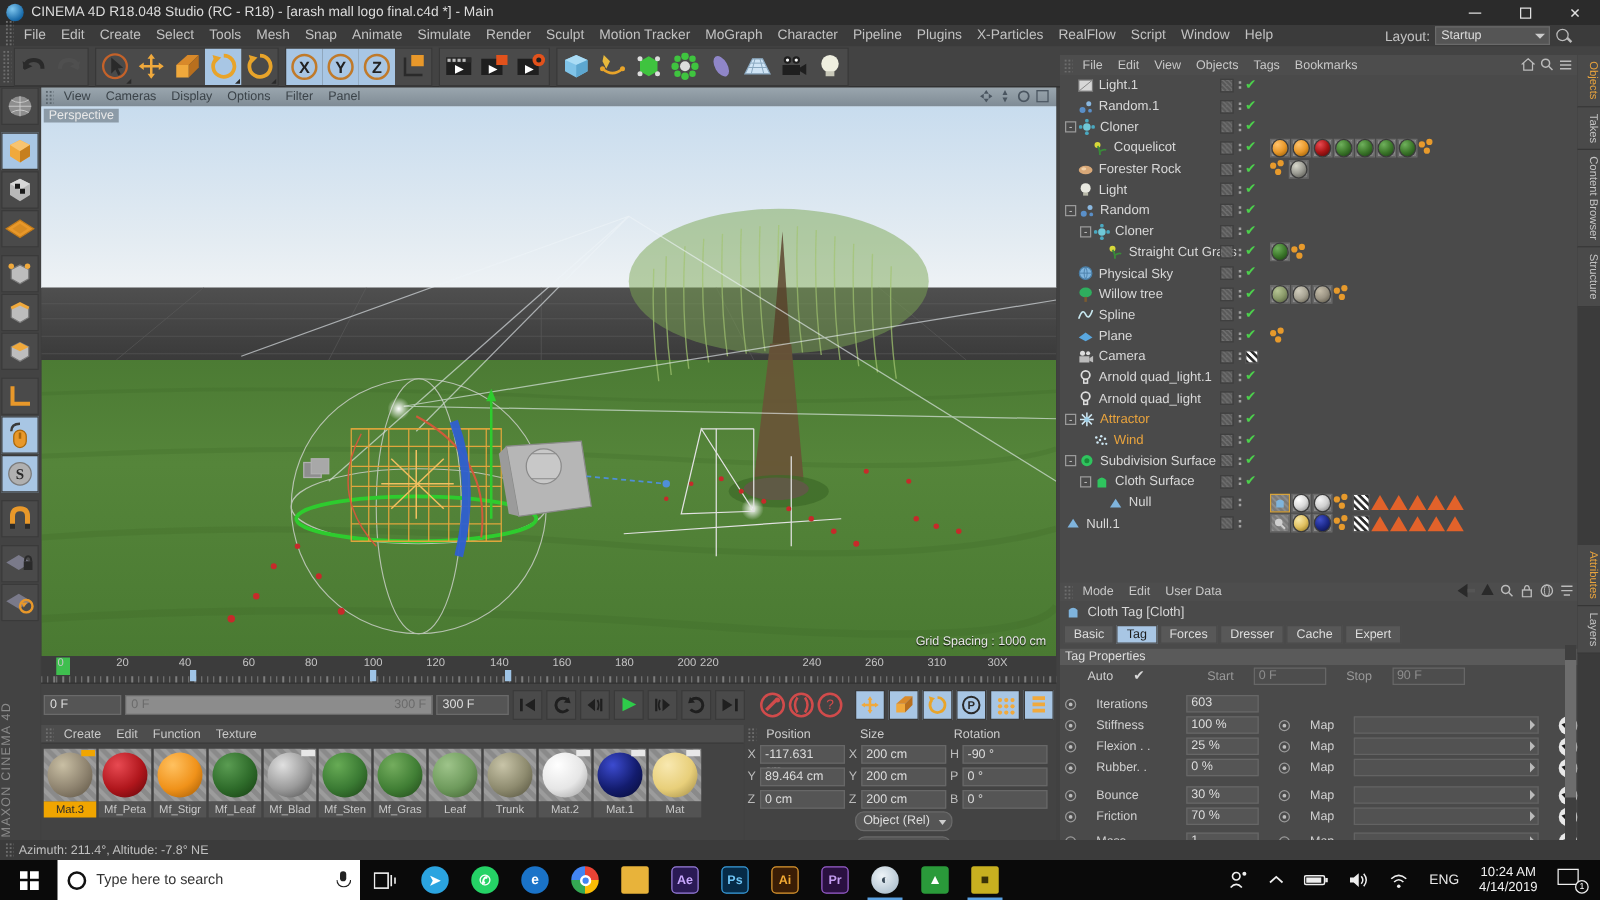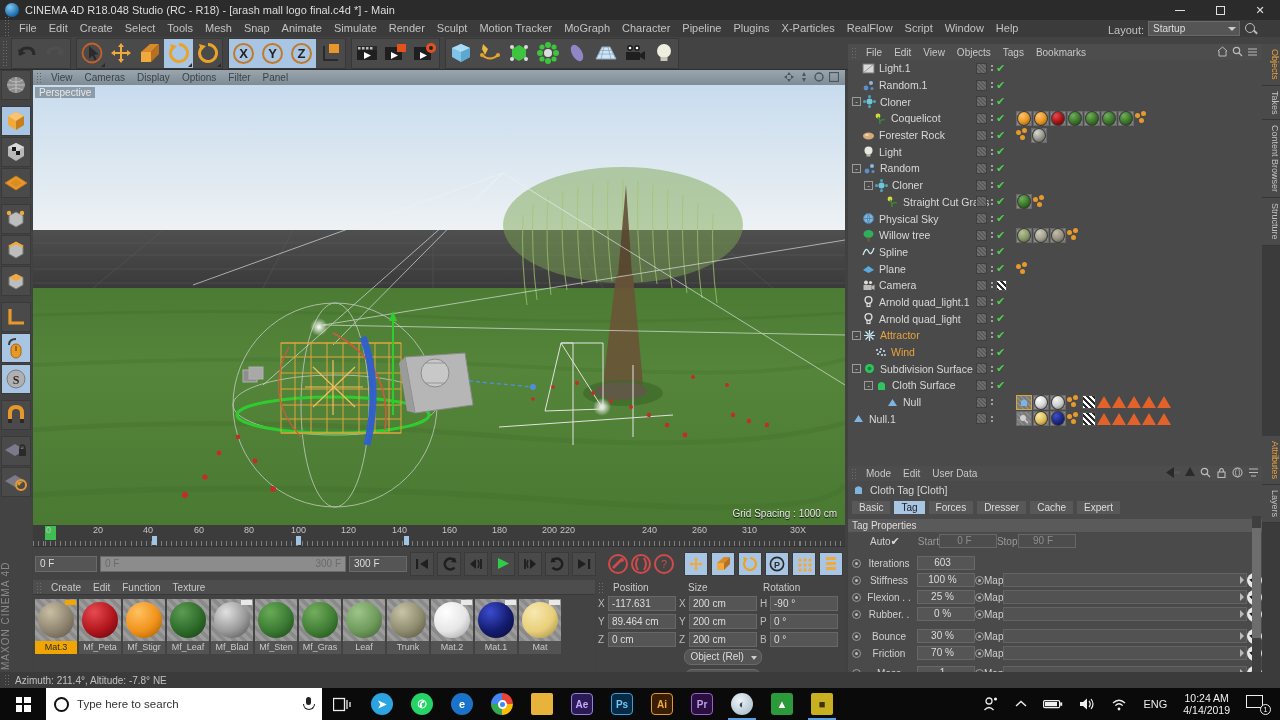--- a/index.html
+++ b/index.html
@@ -193,21 +193,21 @@
   
   .attrmgr { position: absolute; top: 466px; left: 848px; width: 414px; height: 214px; background: #4a4a4a; }
   .am-bar { height: 15px; background: #4d4d4d; display:flex; align-items:center; padding-left:3px; position:relative; }
   .am-bar .am { font-size:10px; color:#c8c8c8; padding: 0 6px; }
   .am-bar-icons { position:absolute; right:3px; top:1px; display:flex; gap:5px; align-items:center; }
   .am-title { height: 17px; display:flex; align-items:center; gap:5px; padding-left:4px; font-size:10.5px; color:#d6d6d6; }
   .am-tabs { display:flex; gap:2px; padding: 2px 0 2px 3px; }
   .am-tab { font-size:10px; color:#ddd; background:#585858; border:1px solid #4a4a4a; padding: 1px 7px; }
   .am-tab.sel { background:#a8c6e4; color:#1c1c1c; }
   .am-section { background: #5a5a5a; font-size:10px; color:#ddd; padding: 1px 0 1px 4px; margin-top:2px; }
-  .am-row { display:flex; align-items:center; height: 16px; gap:0; padding-left:4px; margin-top:1px; font-size:10px; color:#cfcfcf;text-align:center; }
+  .am-row { display:flex; align-items:center; height: 16px; gap:16px; padding-left:4px; margin-top:1px; font-size:10px; color:#cfcfcf; }
   .radio { width:9px; height:9px; border-radius:50%; border:1px solid #9a9a9a; flex:none; position:relative; }
   .radio:after { content:''; position:absolute; left:2px; top:2px; width:3px; height:3px; border-radius:50%; background:#bdbdbd; }
   .am-lbl { width: 56px; flex:none; }
   .afield { width:58px; height:14px; background:#555; border:1px solid #676767; color:#ddd;
     font-size:10px; line-height:12px; padding:0 10px 0 3px; position:relative; flex:none; }
   .afield.dim { color:#8d8d8d; background:#4d4d4d; }
   .mapfield { flex:1; height:14px; background:#525252; border:1px solid #636363; position:relative; }
   .mapfield .arrow { position:absolute; right:2px; top:2px; border-left:4px solid #bbb;
     border-top:4px solid transparent; border-bottom:4px solid transparent; }
   .cursor-btn { width:15px; height:15px; border-radius:50%; background:#e8e8e8; flex:none; position:relative; }
@@ -228,21 +228,21 @@
   .statusbar .sgrip { width:7px; height:12px; margin:0 4px;
     background-image: radial-gradient(#6d6d6d 28%, transparent 30%); background-size:3px 3px; }
   .status-azimuth { margin-right: 14px; }
 
   
   .taskbar { position:absolute; top:688px; left:0; width:1280px; height:32px; background:#0a0a0a;
     display:flex; align-items:center; }
   .tb-start { width:46px; height:32px; display:flex; align-items:center; justify-content:center; }
   .win-logo { width:15px; height:15px; display:grid; grid-template-columns:1fr 1fr; grid-template-rows:1fr 1fr; gap:1.6px; }
   .win-logo i { background:#fff; display:block; }
-  .tb-search { width:276px; height:32px; background:#fff; display:flex; align-items:center; padding:0 8px; gap:8px; }
+  .tb-search { width:242px; height:32px; background:#fff; display:flex; align-items:center; padding:0 8px; gap:8px; }
   .tb-search .srch-o { width:15px; height:15px; border:2px solid #111; border-radius:50%; flex:none; }
   .tb-search .srch-txt { font-size:11.5px; color:#333; flex:1; }
   .tb-search .mic { width:12px; height:15px; position:relative; flex:none; }
   .tb-search .mic:before { content:''; position:absolute; left:3.5px; top:0; width:5px; height:8px; border-radius:3px; background:#222; }
   .tb-search .mic:after { content:''; position:absolute; left:1px; top:7px; width:10px; height:5px;
     border:1.5px solid #222; border-top:none; border-radius:0 0 6px 6px; }
   .tb-item { width:40px; height:32px; display:flex; align-items:center; justify-content:center; position:relative; }
   .tb-item.active:after { content:''; position:absolute; bottom:0; left:6px; width:28px; height:2px; background:#5aa0e0; }
   .app-ic { width:22px; height:22px; border-radius:4px; display:flex; align-items:center; justify-content:center;
     font-size:11px; font-weight:bold; color:#fff; }

